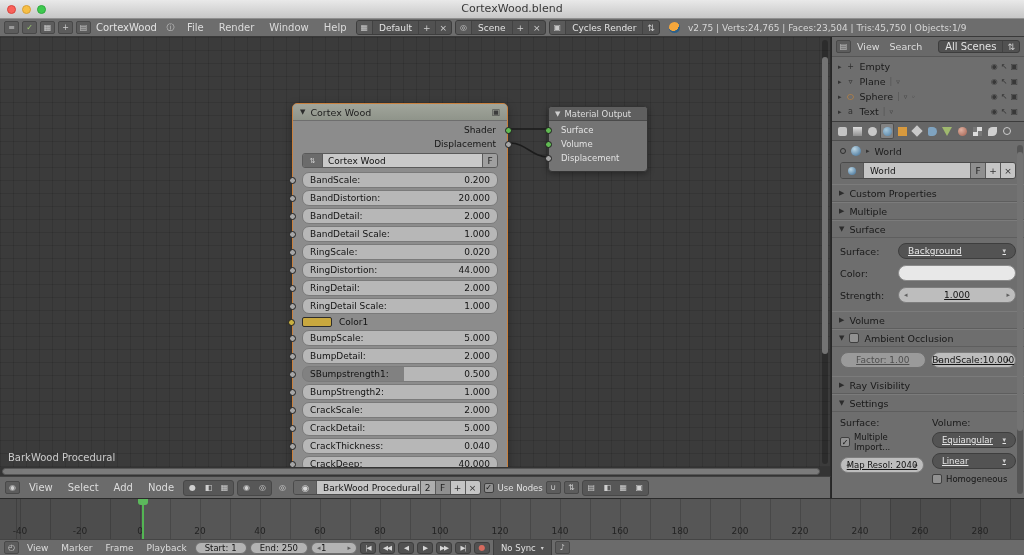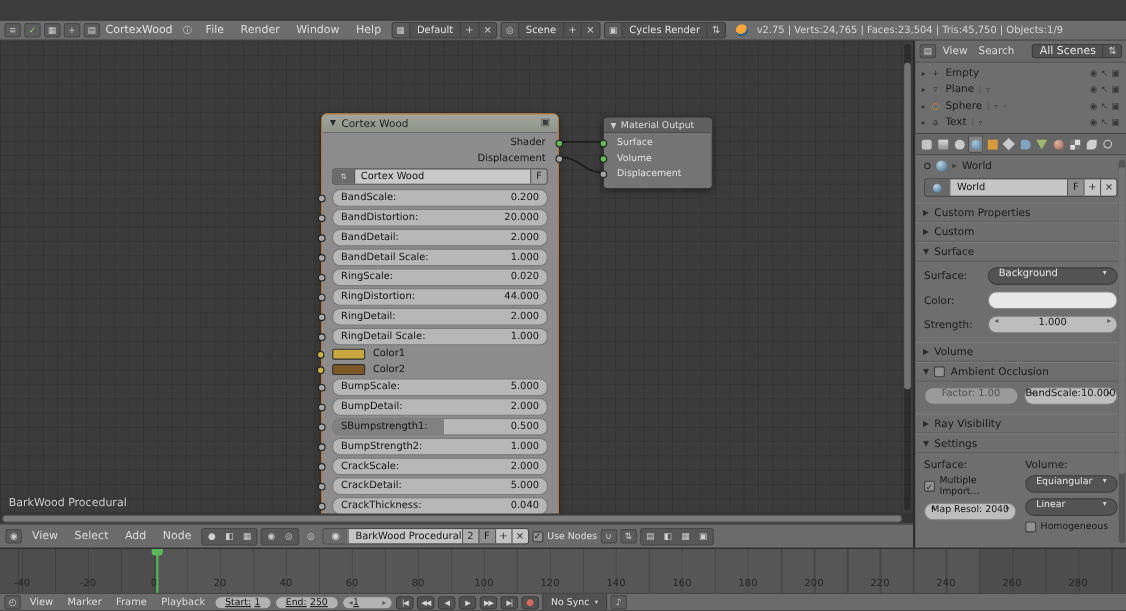--- a/index.html
+++ b/index.html
@@ -122,21 +122,21 @@
   .db .d-icon { width:22px; background:#686868; color:#d6d6d6; gap:2px; }
   .db .d-name { flex:1; background:#c5c5c5; color:#141414; justify-content:flex-start; padding-left:6px; }
   .db .d-users { width:15px; background:#aeaeae; color:#222; }
   .db .d-f { width:15px; background:#8f8f8f; color:#1d1d1d; }
   .db .d-plus, .db .d-x { width:15px; background:#c5c5c5; color:#333; }
 
   .panel-h { height:18px; display:flex; align-items:center; gap:5px; padding:0 7px; font-size:9.5px; color:#191919; border-top:1px solid #7b7b7b; border-bottom:1px solid #5e5e5e; }
   .panel-body { padding:5px 8px 6px; }
   .frow { display:flex; align-items:center; margin-bottom:6px; }
   .flabel { width:58px; font-size:9.5px; color:#1a1a1a; flex:none; }
-  .widget { flex:1; height:16px; border-radius:8px; display:flex; justify-content:center; font-size:9px; position:relative; }
+  .widget { flex:1; height:16px; border-radius:8px; display:flex; align-items:center; justify-content:center; font-size:9px; position:relative;text-decoration:underline; }
   .widget.dd { background:#535353; color:#e6e6e6; border:1px solid #3e3e3e; justify-content:flex-start; padding:0 9px; }
   .widget.dd .arr { margin-left:auto; font-size:7px; color:#cfcfcf; }
   .widget.swatch-w { background:#e8e8e8; border:1px solid #8a8a8a; }
   .widget.num { background:#bdbdbd; border:1px solid #7d7d7d; color:#141414; }
   .widget.slider-off { background:#9a9a9a; border:1px solid #6f6f6f; color:#4f4f4f; }
   .na { position:absolute; font-size:7px; color:rgba(0,0,0,0.5); }
   .na.l { left:5px; } .na.r { right:5px; }
   .ao-row { display:flex; gap:5px; }
   .set-cols { display:flex; gap:8px; }
   .set-col { flex:1; }
@@ -153,31 +153,39 @@
            background-image:repeating-linear-gradient(90deg, rgba(0,0,0,0.16) 0 1px, transparent 1px 30px);
            background-position:20px 0; overflow:hidden; }
   .dim { position:absolute; top:0; bottom:0; background:rgba(0,0,0,0.10); }
   .dim.left { left:0; width:142px; }
   .dim.right { left:890px; right:0; }
   .tick { position:absolute; bottom:3px; transform:translateX(-50%); font-size:9px; color:#232323; }
   .cfmarker { position:absolute; left:142px; top:0; bottom:0; width:2px; background:#53b553; }
   .cfhandle { position:absolute; left:138px; top:0; width:10px; height:6px; background:#5cb85c; border-radius:0 0 3px 3px; }
   .tl-header { position:absolute; top:41px; height:16px; left:0; right:0; background:#6b6b6b; border-top:1px solid #454545; display:flex; align-items:center; gap:3px; padding:0 4px; overflow:hidden; }
   .tl-header .menu { font-size:9px; padding:0 5px; }
-  .fpill { display:inline-flex; align-items:center; justify-content:space-between; gap:3px; height:12px; padding:0 9px; background:#b3b3b3; border:1px solid #6f6f6f; border-radius:7px; color:#151515; font-size:8.5px; position:relative;text-decoration:underline; }
+  .fpill { display:inline-flex; align-items:center; justify-content:space-between; gap:3px; height:12px; padding:0 9px; background:#b3b3b3; border:1px solid #6f6f6f; border-radius:7px; color:#151515; font-size:8.5px; position:relative; }
   .pbtn { display:inline-flex; align-items:center; justify-content:center; height:12px; min-width:16px; background:#515151; border:1px solid #3e3e3e; border-radius:3px; color:#d6d6d6; font-size:6.5px; letter-spacing:-1px; }
   .pbtn.rec { color:#d66a5e; font-size:8px; letter-spacing:0; }
   .spill { display:inline-flex; align-items:center; gap:5px; height:28px; padding:0 7px; background:#515151; border:1px solid #3e3e3e; border-radius:3px; color:#e0e0e0; font-size:8.5px; }
   .spill .arr { font-size:6px; color:#cfcfcf; }
 </style>
 </head>
 <body>
 
 <div class="screen">
 
+  <div class="macbar">
+    <div class="lights">
+      <span class="light red"></span>
+      <span class="light yellow"></span>
+      <span class="light green"></span>
+    </div>
+    <div class="mac-title">CortexWood.blend</div>
+  </div>
 
   <div class="info-header">
     <span class="ibtn boxed">≡</span>
     <span class="ibtn boxed" style="color:#9fd06c;">✓</span>
     <span class="ibtn boxed">▦</span>
     <span class="ibtn boxed">+</span>
     <span class="ibtn boxed">▤</span>
     <span class="app-label">CortexWood</span>
     <span class="ibtn">ⓘ</span>
     <span class="menu">File</span>
@@ -269,25 +277,20 @@
             </div>
           <div class="prow">
               <span class="sock in val"></span>
               <span>RingDetail Scale:</span>
               <span>1.000</span>
             </div>
           <div class="crow">
               <span class="sock in col"></span>
               <span class="swatch c1"></span>
               <span>Color1</span>
-            </div>
-          <div class="crow">
-              <span class="sock in col"></span>
-              <span class="swatch c2"></span>
-              <span>Color2</span>
             </div>
           <div class="prow">
               <span class="sock in val"></span>
               <span>BumpScale:</span>
               <span>5.000</span>
             </div>
           <div class="prow">
               <span class="sock in val"></span>
               <span>BumpDetail:</span>
               <span>2.000</span>
@@ -515,21 +518,21 @@
         <span class="dseg d-x">×</span>
       </div>
     </div>
 
     <div class="panel-h">
         <span class="tri">▶</span>
         <span>Custom Properties</span>
       </div>
     <div class="panel-h">
         <span class="tri">▶</span>
-        <span>Custom</span>
+        <span>Multiple</span>
       </div>
 
     <div class="panel-h">
         <span class="tri">▼</span>
         <span>Surface</span>
       </div>
     <div class="panel-body">
       <div class="frow">
         <span class="flabel">Surface:</span>
         <span class="widget dd">

